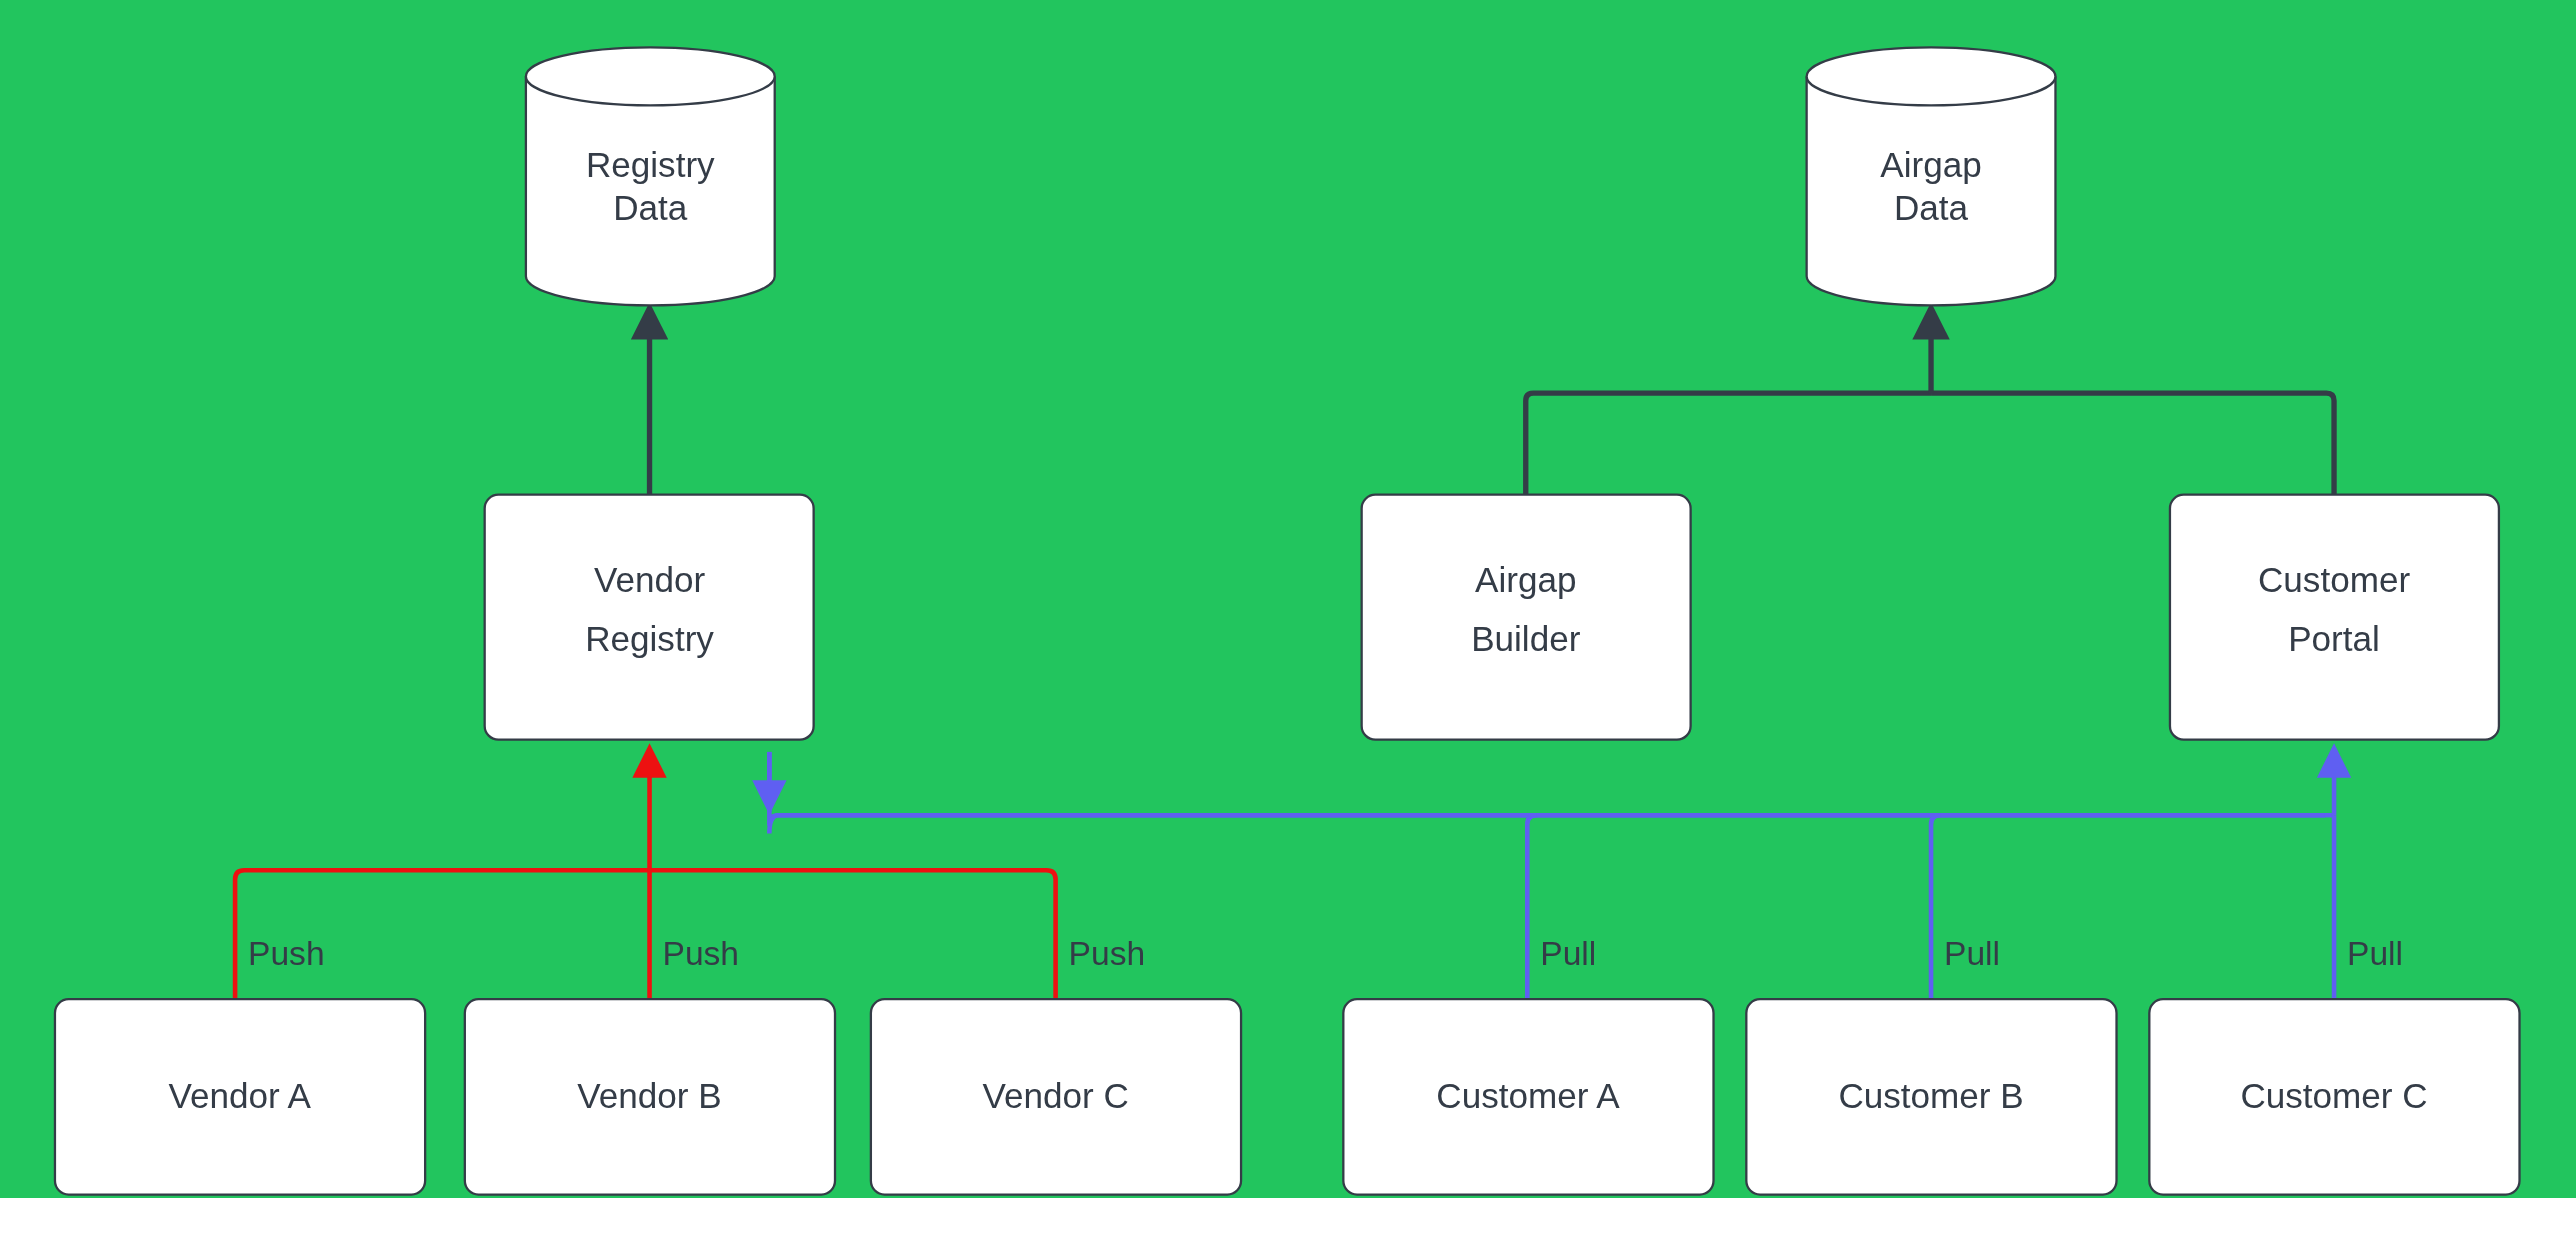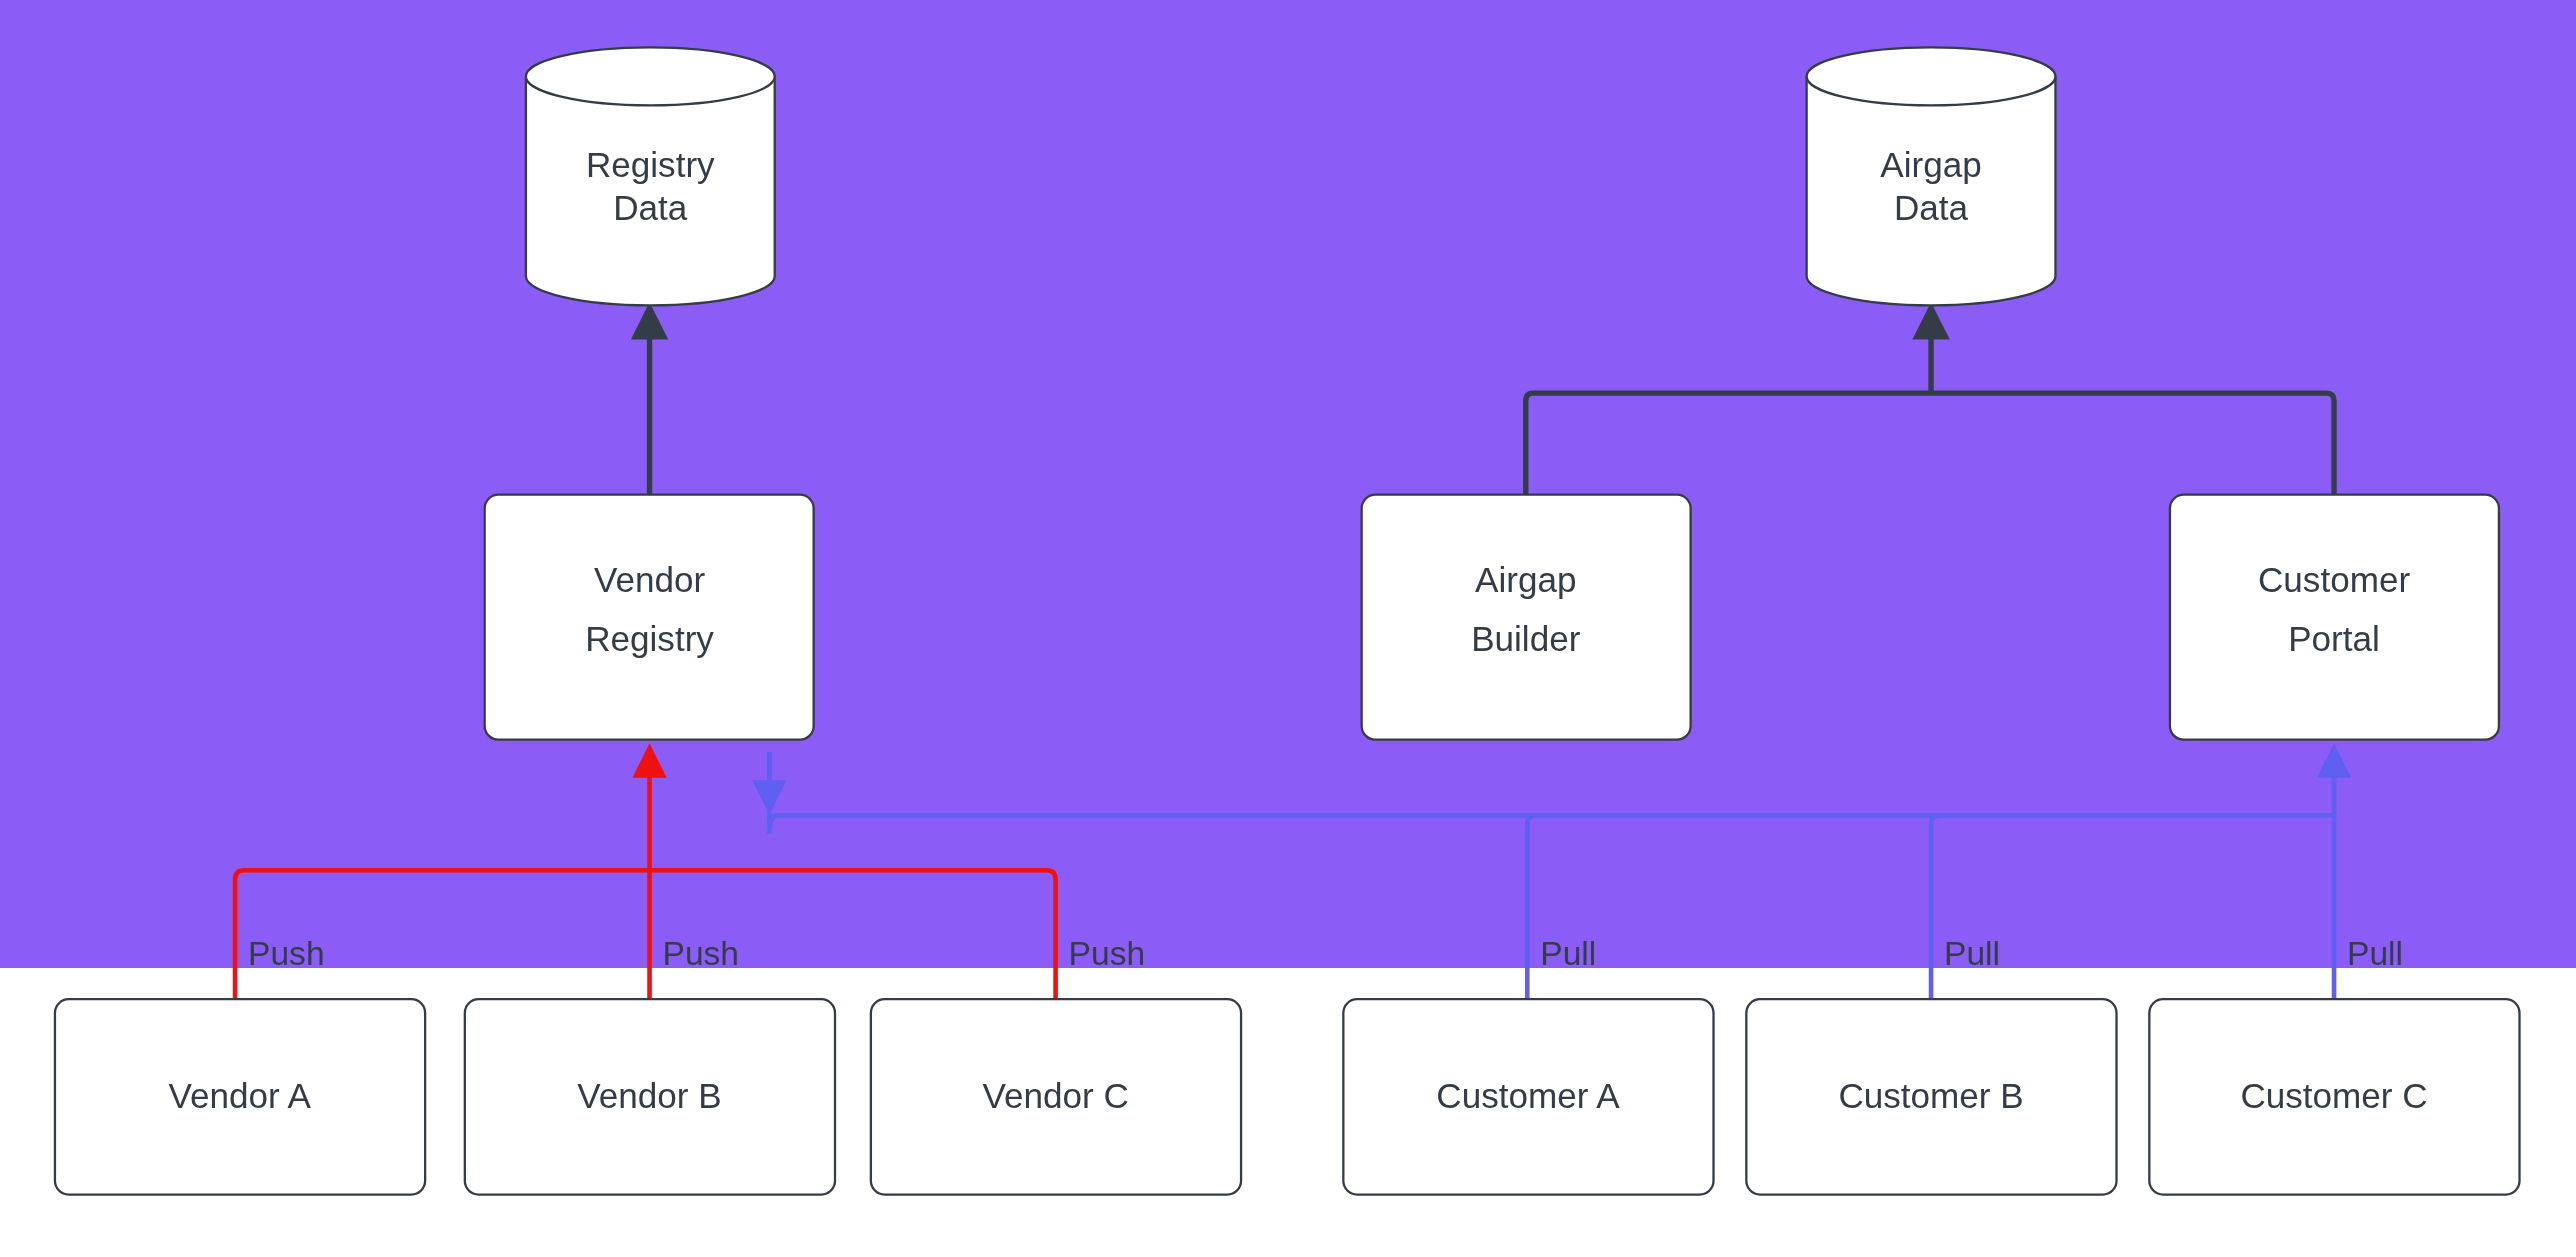--- a/index.html
+++ b/index.html
@@ -9,22 +9,22 @@
   }
   body {
     width: 2576px;
     height: 1258px;
     font-family: "Liberation Sans", sans-serif;
     overflow: hidden;
   }
   #diagram-root {
     position: relative;
     width: 2576px;
-    height: 968px;
-    background: #8b5cf6;
+    height: 1198px;
+    background: #22c55e;
   }
   svg.canvas {
     display: block;
     width: 2576px;
     height: 1258px;
   }
   .node-shape {
     fill: #ffffff;
     stroke: #343c47;
     stroke-width: 3;

